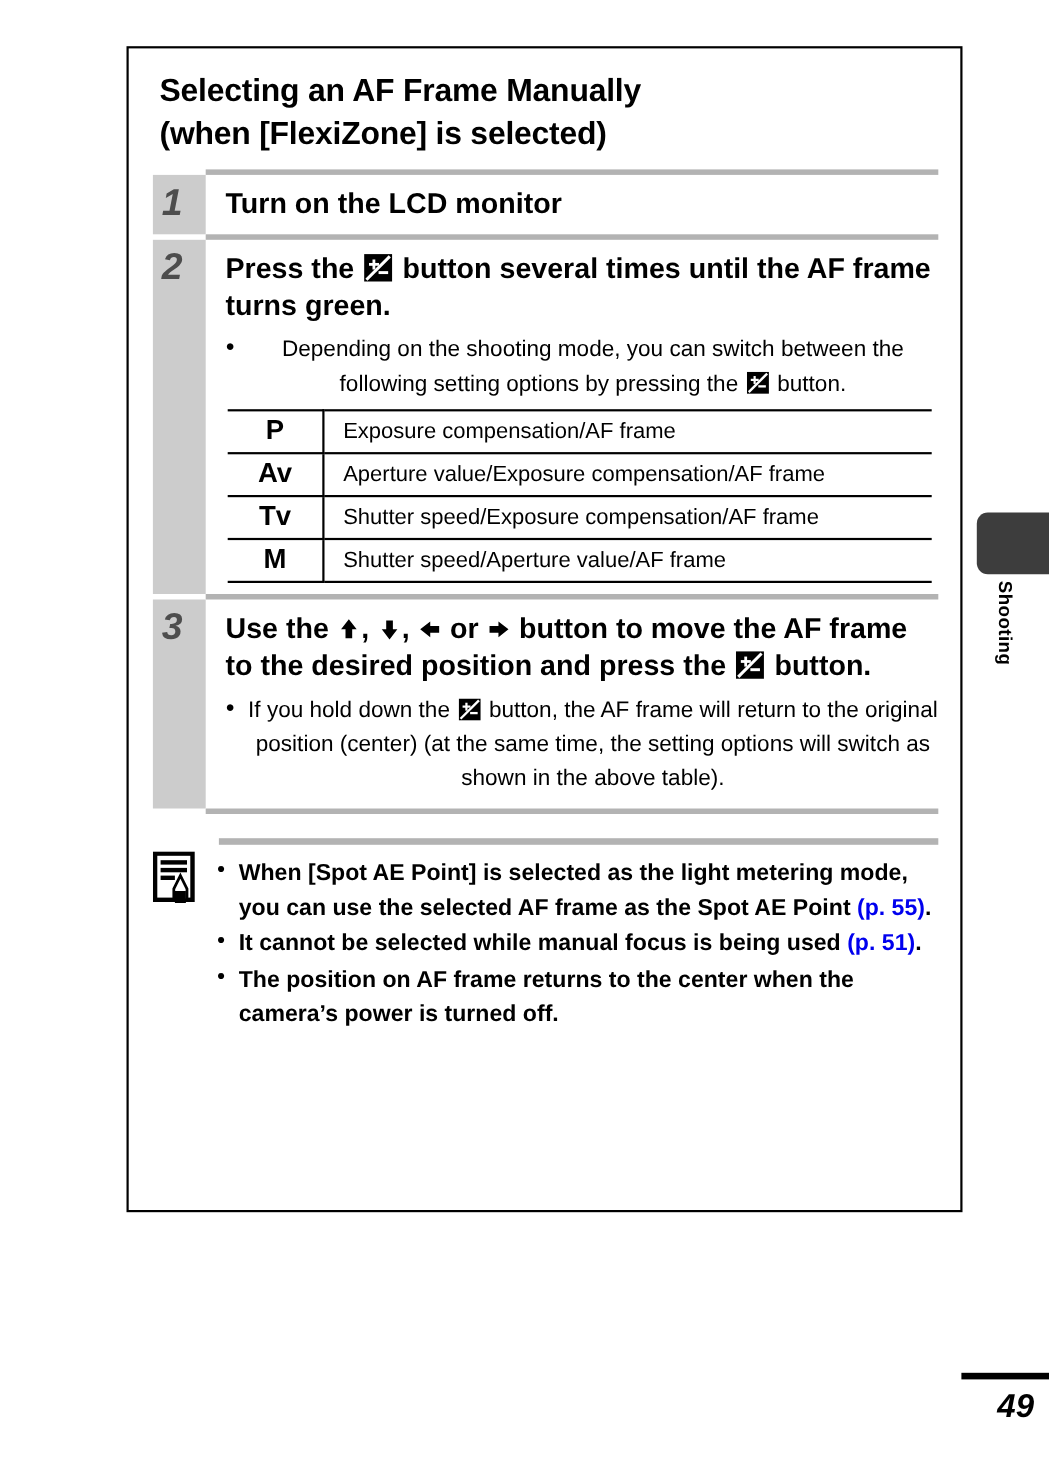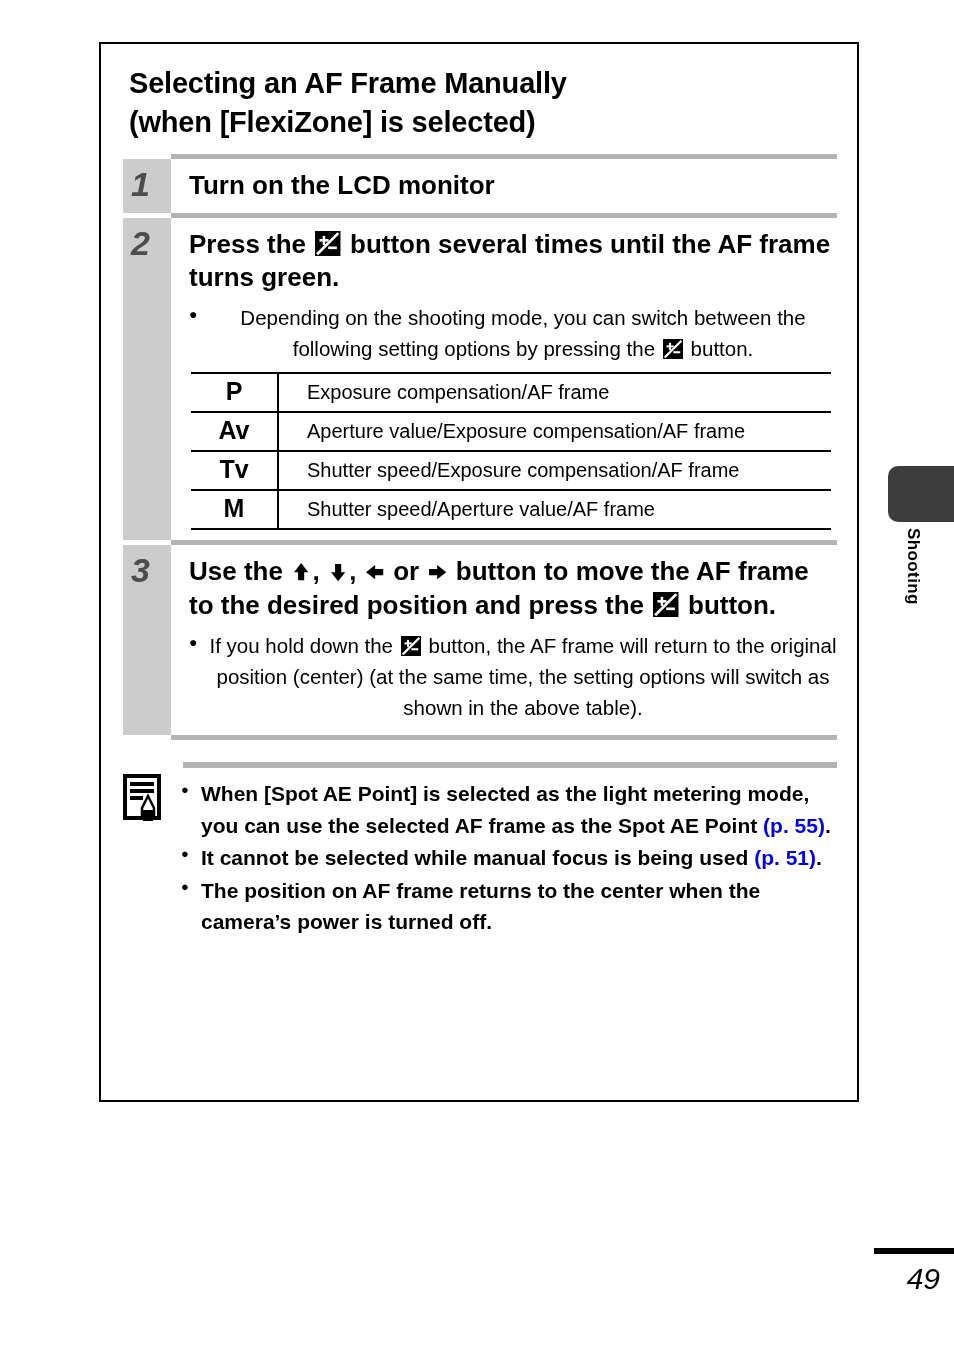--- a/index.html
+++ b/index.html
@@ -12,21 +12,21 @@
     height: 1345px;
     position: relative;
     font-family: "Liberation Sans", sans-serif;
     color: #000000;
     overflow: hidden;
   }
 
   
   .page-frame {
     position: absolute;
-    left: 99px;
+    left: 115px;
     top: 42px;
     width: 760px;
     height: 1060px;
     border: 2px solid #000000;
     box-sizing: border-box;
     background: #ffffff;
   }
 
   .frame-inner {
     position: absolute;
@@ -140,21 +140,21 @@
   .mode-table td.mode-key {
     width: 74px;
     text-align: center;
     font-size: 25px;
     font-weight: bold;
     border-right: 2px solid #000000;
     padding: 3px 6px 5px 6px;
   }
   .mode-table td.mode-desc {
     font-size: 20px;
-    padding-left: 28px;
+    padding-left: 17px;
   }
 
   
   .arrow {
     display: inline-block;
     width: 0.78em;
     vertical-align: -0.06em;
     margin: 0 1px;
   }
   .arrow svg { display: block; width: 100%; height: auto; }
@@ -238,21 +238,21 @@
     height: 6px;
     background: #000000;
   }
   .page-number {
     position: absolute;
     left: 874px;
     top: 1262px;
     width: 66px;
     text-align: right;
     font-size: 30px;
-    font-weight: normal;
+    font-weight: bold;
     font-style: italic;
   }
 </style>
 </head>
 <body>
 
 <div class="page-frame">
   <div class="frame-inner">
 
     <div class="page-title">Selecting an AF Frame Manually

